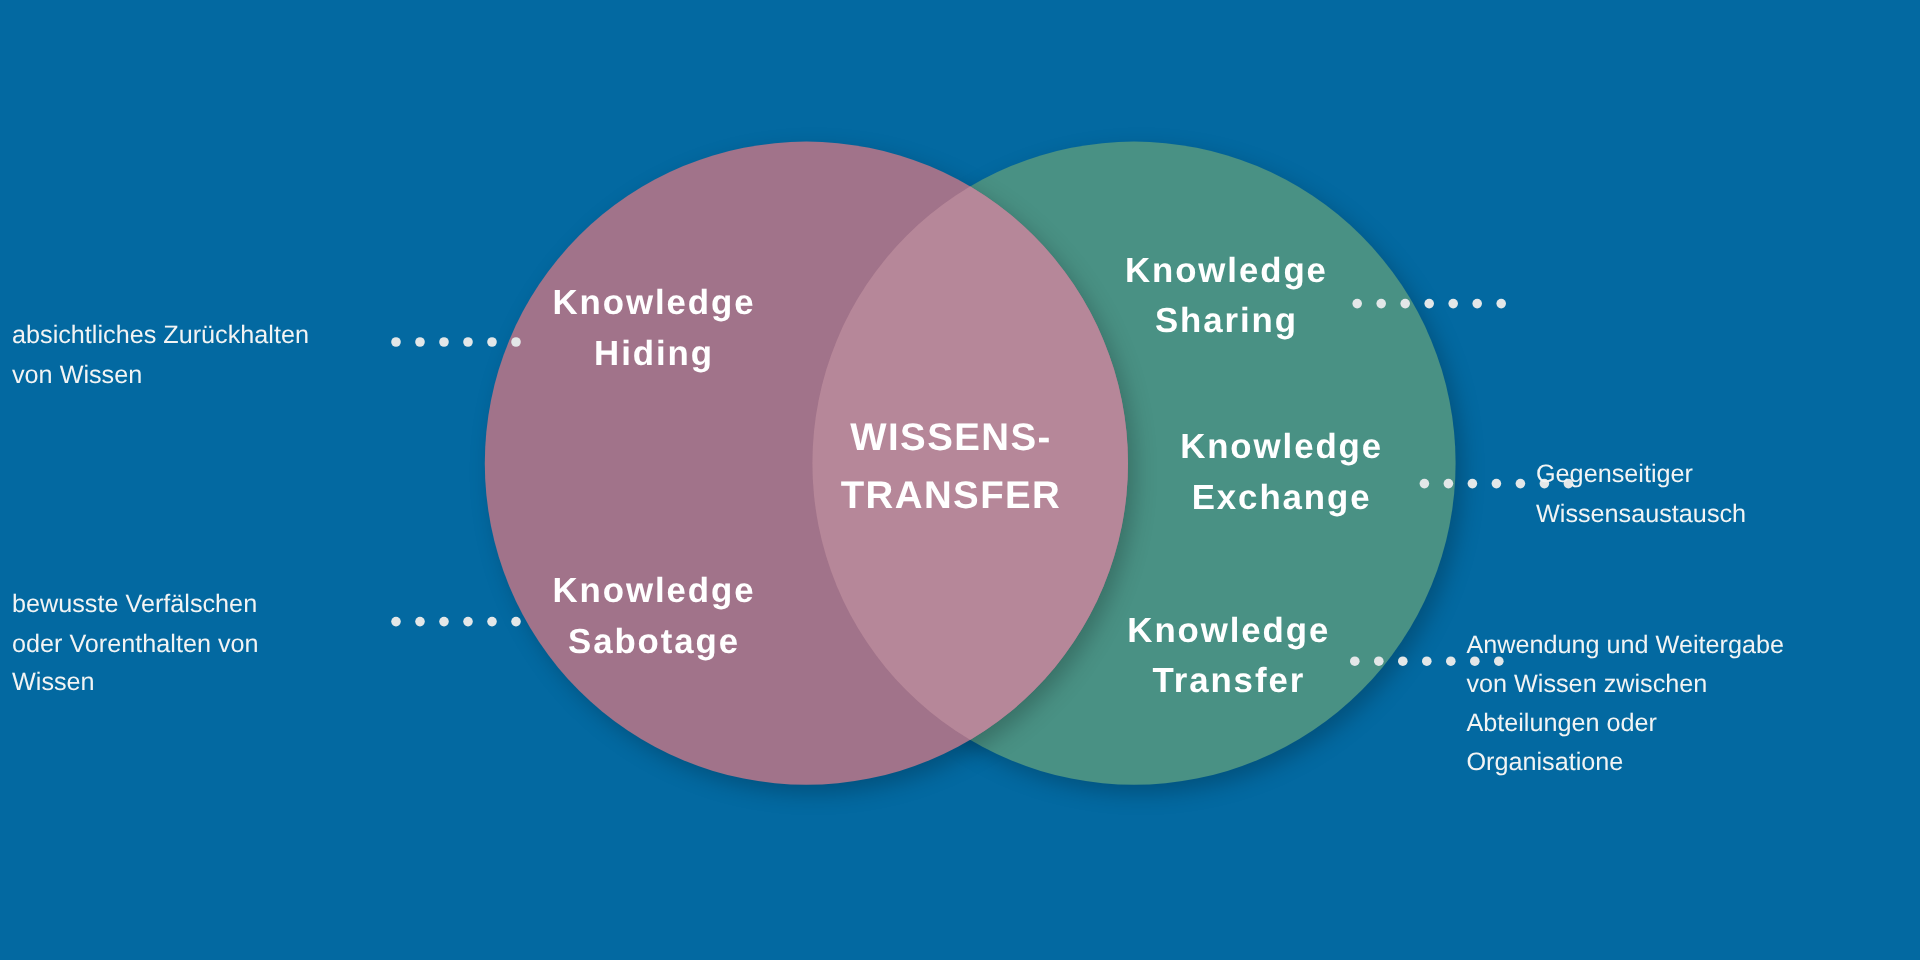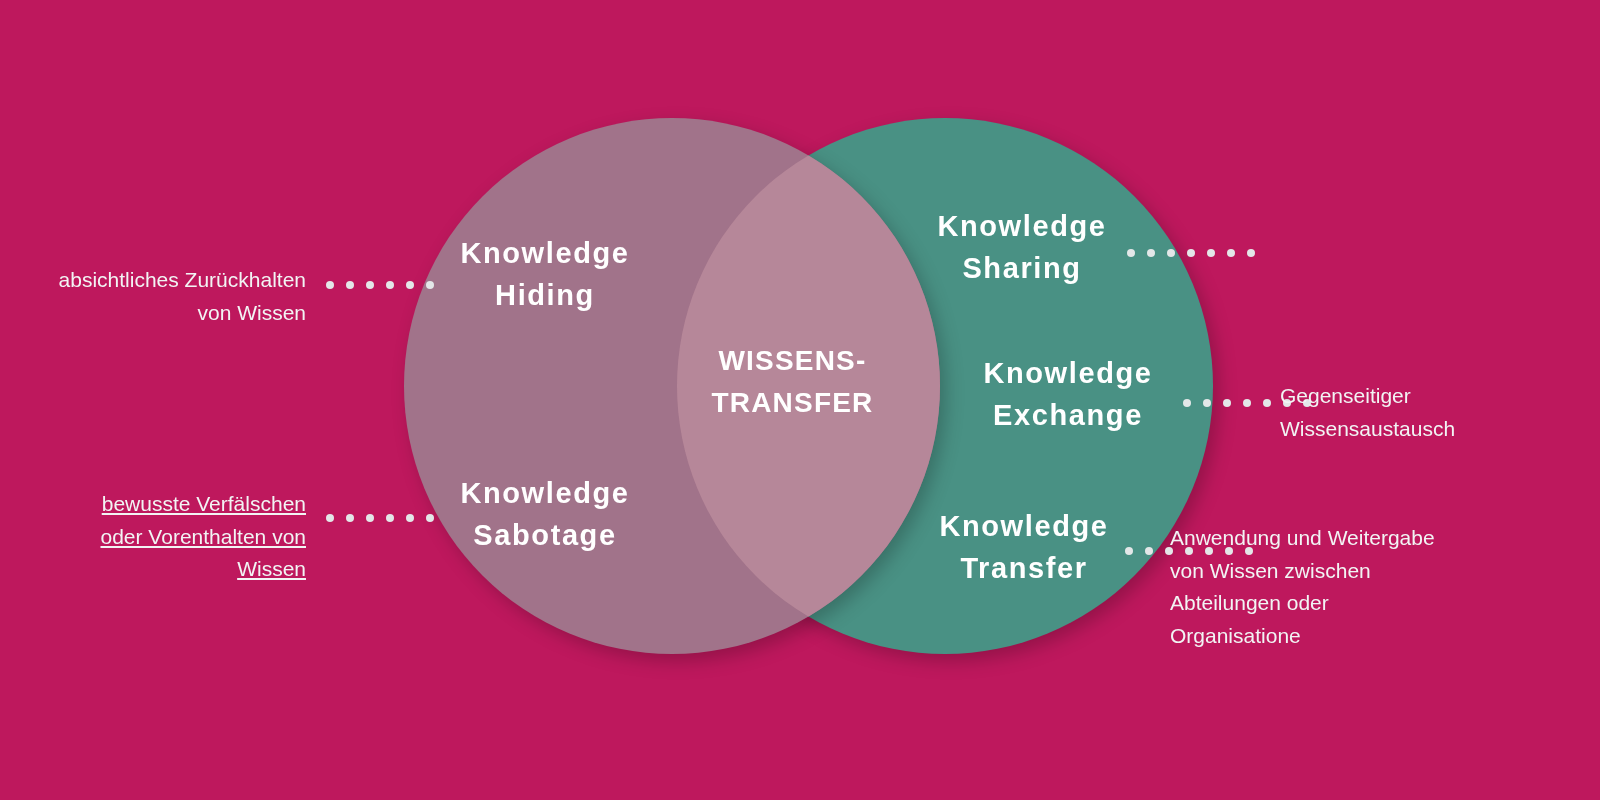--- a/index.html
+++ b/index.html
@@ -10,21 +10,21 @@
     width: 1600px;
     height: 800px;
     overflow: hidden;
     font-family: "Liberation Sans", sans-serif;
     background: #215e6c;
   }
   .stage {
     position: relative;
     width: 1600px;
     height: 800px;
-    background: #be185d;
+    background: #0369a1;
   }
 
   
   .venn-layer {
     position: absolute;
     inset: 0;
   }
   .circle {
     position: absolute;
     border-radius: 50%;
@@ -77,45 +77,45 @@
   .lbl-transfer { left: 900px;  top: 505px; width: 248px; }
 
   .center-label {
     position: absolute;
     z-index: 7;
     left: 655px;
     top: 340px;
     width: 275px;
     text-align: center;
     color: #ffffff;
-    font-size: 28px;
+    font-size: 32px;
     font-weight: 700;
     letter-spacing: 1.2px;
     line-height: 1.5;
     white-space: pre-line;
   }
 
   
   .annotation {
     position: absolute;
     z-index: 6;
     color: #f2f4f4;
     font-size: 21px;
     font-weight: 400;
     line-height: 1.55;
     white-space: pre-line;
   }
-  .ann-left  { text-align: right; }
+  .ann-left  { }
   .ann-right { text-align: left; }
 
   .ann-hiding    { left: 10px;   top: 264px; width: 296px; }
-  .ann-sabotage  { left: 10px;   top: 488px; width: 296px; text-decoration: underline; }
+  .ann-sabotage  { left: 10px;   top: 488px; width: 296px; }
   .ann-sharing   { left: 1240px; top: 240px; width: 350px; }
   .ann-exchange  { left: 1240px; top: 380px; width: 330px; margin-left: 40px; }
-  .ann-transfer  { left: 1170px; top: 522px; width: 352px; }
+  .ann-transfer  { left: 1222px; top: 522px; width: 352px; }
 
   
   .dots {
     position: absolute;
     z-index: 6;
     display: flex;
     gap: 12px;
     align-items: center;
   }
   .dots span {

